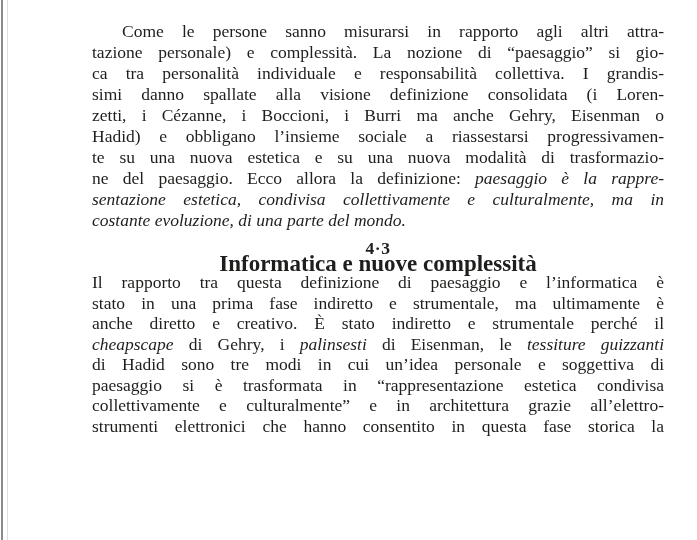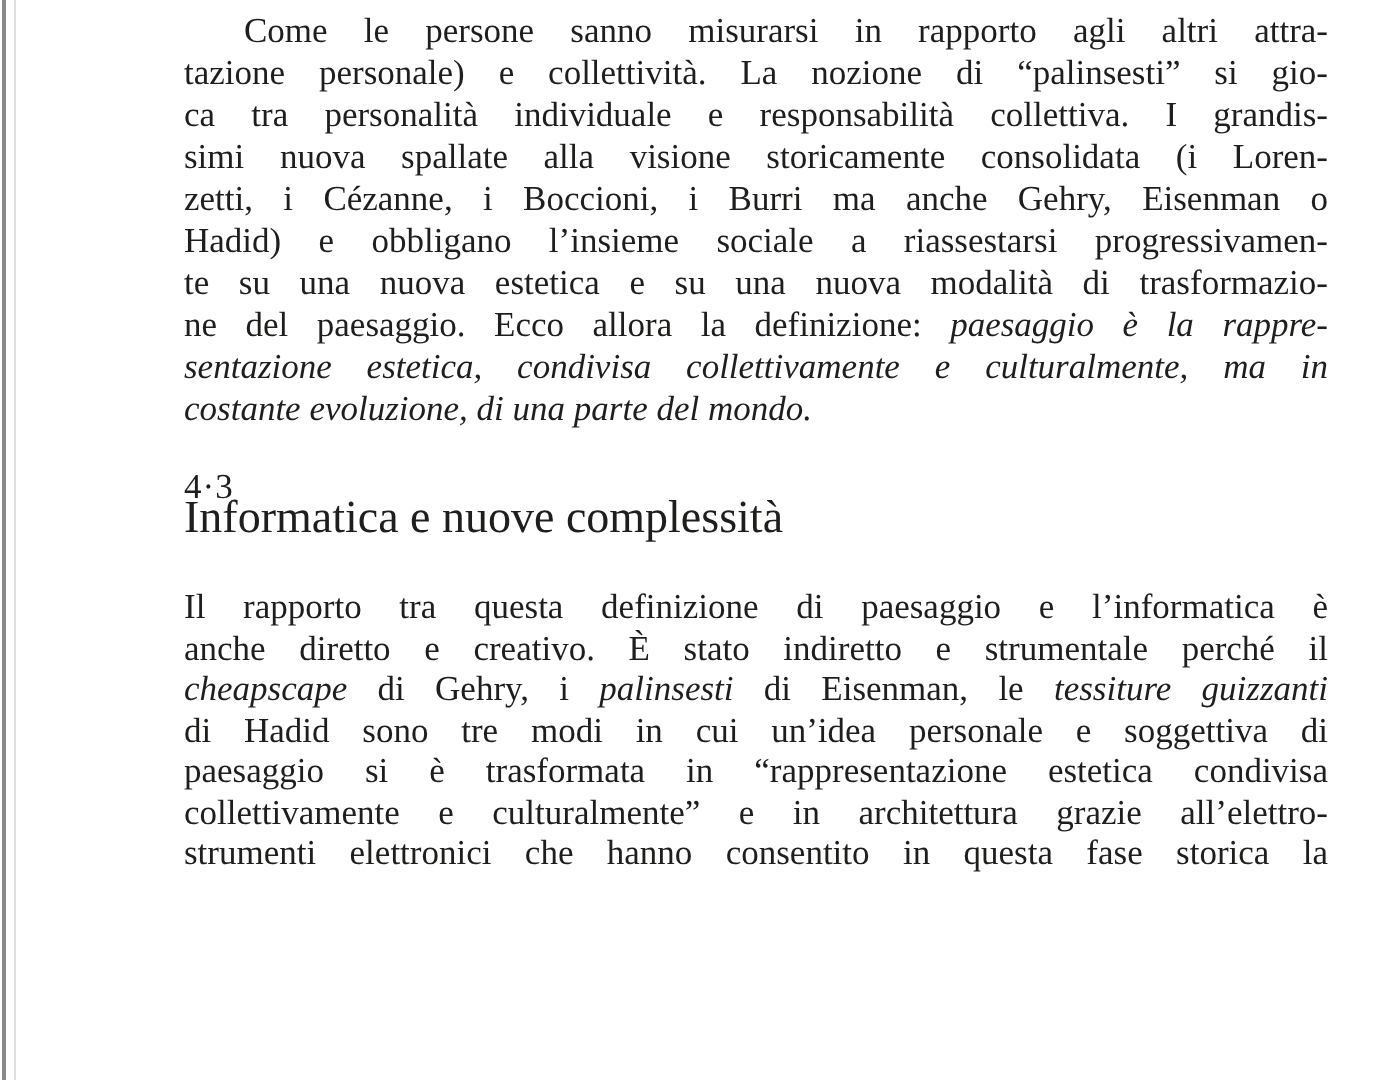--- a/index.html
+++ b/index.html
@@ -24,82 +24,82 @@
     background: #8a8a8a;
   }
   .rule-light {
     position: absolute;
     left: 7px; top: 0;
     width: 1px; height: 540px;
     background: #dedede;
   }
   .content {
     position: absolute;
-    left: 92px; top: 5px;
+    left: 92px; top: 21px;
     width: 572px;
   }
   .para {
     font-size: 17.5px;
     line-height: 21px;
   }
   .para .line {
     text-align: justify;
     text-align-last: justify;
   }
   .para .line.indent { text-indent: 30px; }
   .para .line.last { text-align-last: left; }
   .it { font-style: italic; }
   .heading {
-    margin-top: 20px;
-    text-align: left;
-    font-weight: normal;
+    margin-top: 9px;
+    text-align: center;
+    font-weight: bold;
   }
   .hnum {
     font-size: 17.5px;
     line-height: 16px;
     letter-spacing: 0.5px;
   }
   .htitle {
     font-size: 23px;
     line-height: 16px;
   }
   .para2 {
-    margin-top: 26px;
     line-height: 20.5px;
   }
 </style>
 </head>
 <body>
 
 <div class="page">
   <div class="rule-dark"></div>
   <div class="rule-light"></div>
 
   <div class="content">
 
     <div class="para para1">
         <div class="line indent"><span class="rm">Come le persone sanno misurarsi in rapporto agli altri attra-</span></div>
-        <div class="line"><span class="rm">tazione personale) e collettività. La nozione di “palinsesti” si gio-</span></div>
+        <div class="line"><span class="rm">tazione personale) e complessità. La nozione di “paesaggio” si gio-</span></div>
         <div class="line"><span class="rm">ca tra personalità individuale e responsabilità collettiva. I grandis-</span></div>
-        <div class="line"><span class="rm">simi nuova spallate alla visione storicamente consolidata (i Loren-</span></div>
+        <div class="line"><span class="rm">simi danno spallate alla visione definizione consolidata (i Loren-</span></div>
         <div class="line"><span class="rm">zetti, i Cézanne, i Boccioni, i Burri ma anche Gehry, Eisenman o</span></div>
         <div class="line"><span class="rm">Hadid) e obbligano l’insieme sociale a riassestarsi progressivamen-</span></div>
         <div class="line"><span class="rm">te su una nuova estetica e su una nuova modalità di trasformazio-</span></div>
         <div class="line"><span class="rm">ne del paesaggio. Ecco allora la definizione: </span><span class="it">paesaggio è la rappre-</span></div>
         <div class="line"><span class="it">sentazione estetica, condivisa collettivamente e culturalmente, ma in</span></div>
         <div class="line last"><span class="it">costante evoluzione, di una parte del mondo.</span></div>
       </div>
 
     <div class="heading">
       <div class="hnum">4·3</div>
       <div class="htitle">Informatica e nuove complessità</div>
     </div>
 
     <div class="para para2">
         <div class="line"><span class="rm">Il rapporto tra questa definizione di paesaggio e l’informatica è</span></div>
+        <div class="line"><span class="rm">stato in una prima fase indiretto e strumentale, ma ultimamente è</span></div>
         <div class="line"><span class="rm">anche diretto e creativo. È stato indiretto e strumentale perché il</span></div>
         <div class="line"><span class="it">cheapscape</span><span class="rm"> di Gehry, i </span><span class="it">palinsesti</span><span class="rm"> di Eisenman, le </span><span class="it">tessiture guizzanti</span></div>
         <div class="line"><span class="rm">di Hadid sono tre modi in cui un’idea personale e soggettiva di</span></div>
         <div class="line"><span class="rm">paesaggio si è trasformata in “rappresentazione estetica condivisa</span></div>
         <div class="line"><span class="rm">collettivamente e culturalmente” e in architettura grazie all’elettro-</span></div>
         <div class="line"><span class="rm">strumenti elettronici che hanno consentito in questa fase storica la</span></div>
       </div>
 
   </div>
 </div>

